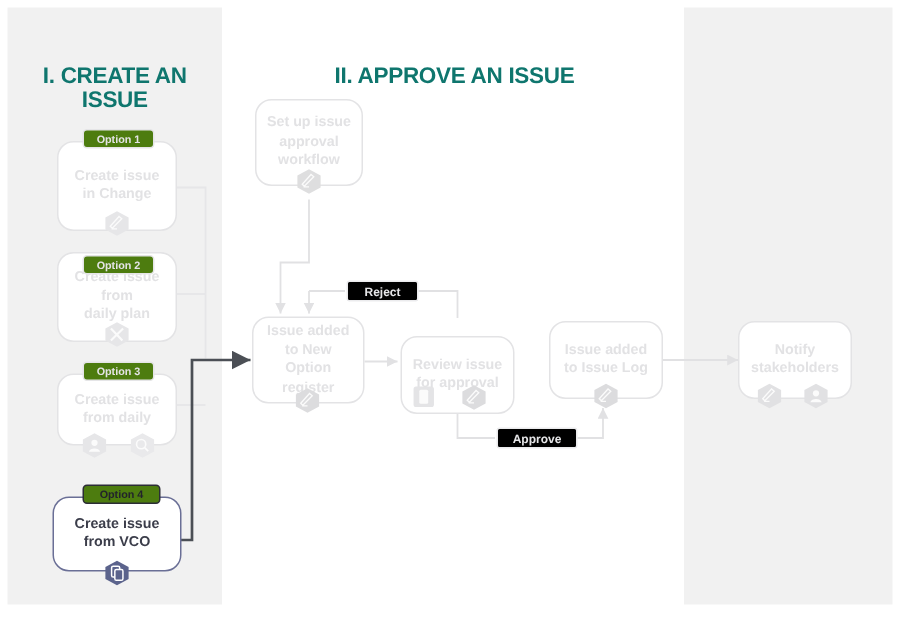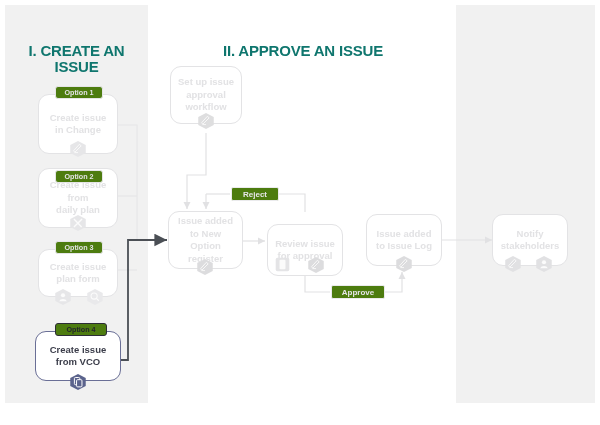--- a/index.html
+++ b/index.html
@@ -54,21 +54,21 @@
     font-size:7.2px;font-weight:bold;
     display:flex;align-items:center;justify-content:center;
     height:13px;z-index:6;
   }
   .tag.active{border-color:#2c2d36;color:#22232b;}
 
   
   .elabel{
     position:absolute;box-sizing:border-box;
     border:1.3px solid #ebebed;border-radius:2px;
-    background:#4d7c0f;color:#e6e6e8;
+    background:#000000;color:#e6e6e8;
     font-size:8px;font-weight:bold;
     display:flex;align-items:center;justify-content:center;
     height:14px;z-index:6;
   }
 
   
   .badge{
     position:absolute;width:18px;height:18px;z-index:7;
   }
   .badge svg{display:block;width:18px;height:18px;}
@@ -151,21 +151,21 @@
     <svg viewBox="0 0 20 20">
         <polygon points="10,1 18.6,5.5 18.6,14.5 10,19 1.4,14.5 1.4,5.5" fill="#e6e6e8"></polygon>
         <path d="M5.5 5.5 L14 14.5 M14.5 5.5 L5.5 14.5" stroke="#fbfbfb" stroke-width="1.6" fill="none"></path>
       </svg>
   </div>
 
   <div class="tag" style="left:55px;top:241px;width:48px;">Option 3</div>
   <div class="node" style="left:38px;top:249px;width:80px;height:48px;">
     <div>
       <div>Create issue</div>
-      <div>plan form</div>
+      <div>from daily</div>
     </div>
   </div>
   <div class="badge" style="left:54px;top:288px;">
     <svg viewBox="0 0 20 20">
         <polygon points="10,1 18.6,5.5 18.6,14.5 10,19 1.4,14.5 1.4,5.5" fill="#e6e6e8"></polygon>
         <circle cx="10" cy="8" r="2.3" fill="#fbfbfb"></circle>
         <path d="M5.8 14.6 a4.4 3.4 0 0 1 8.4 0 z" fill="#fbfbfb"></path>
       </svg>
   </div>
   <div class="badge" style="left:86px;top:288px;">

